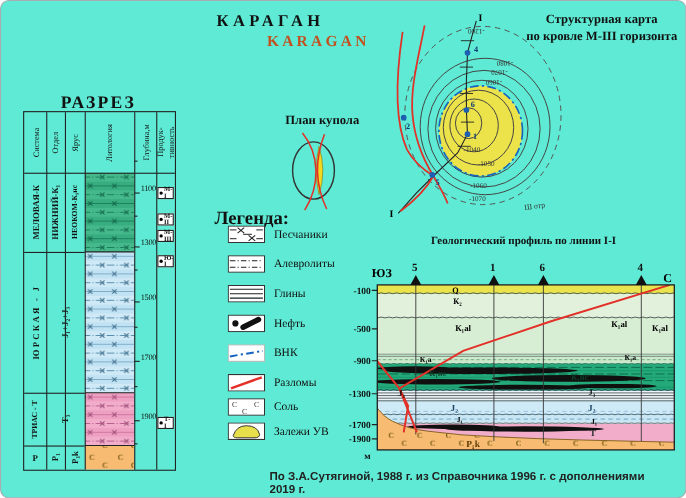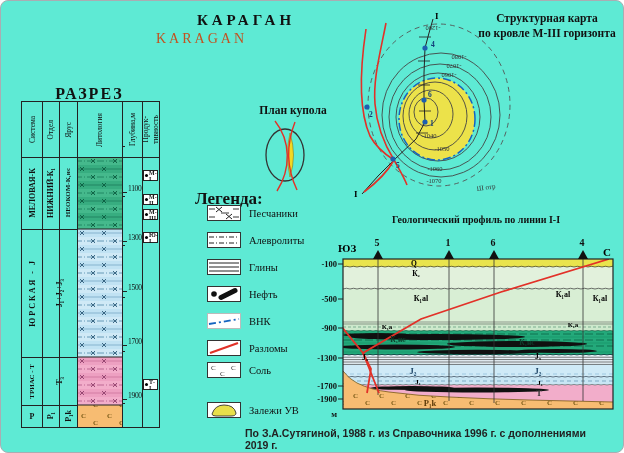--- a/index.html
+++ b/index.html
@@ -1,39 +1,39 @@
 <!DOCTYPE html>
 <html><head>
 <meta charset="utf-8">
 <style>
   html,body{margin:0;padding:0;background:#fff;}
   .canvas{position:relative;width:624px;height:453px;background:#5eead4;border:1px solid #a9adb2;
     border-radius:8px;overflow:hidden;font-family:"Liberation Serif",serif;color:#111;box-sizing:border-box;}
   .abs{position:absolute;}
   .main-title{left:155px;top:11px;width:180px;text-align:center;font-size:15px;font-weight:bold;letter-spacing:4px;}
-  .main-title-en{left:155px;top:30px;width:180px;text-align:left;font-size:14px;font-weight:normal;letter-spacing:3px;color:#c2511f;}
+  .main-title-en{left:155px;top:30px;width:180px;text-align:right;font-size:14px;font-weight:bold;letter-spacing:3px;color:#c2511f;}
   .map-title{left:430px;top:10px;width:188px;text-align:center;font-size:11.5px;font-weight:bold;line-height:1.3;padding-left:22px;}
   .dome-title{left:236px;top:103px;width:112px;text-align:center;font-size:11.5px;font-weight:bold;}
   .prof-title{left:330px;top:213px;width:290px;text-align:center;font-size:10px;font-weight:bold;}
   .sec-title{left:20px;top:84px;width:137px;text-align:center;font-size:16px;font-weight:bold;letter-spacing:2px;}
   .caption{left:244px;top:426px;width:366px;text-align:left;font-size:10.5px;font-weight:bold;
     font-family:"Liberation Sans",sans-serif;color:#222;}
   .legend-title{left:194px;top:188px;font-size:17px;font-weight:bold;}
   .lg-item{position:absolute;left:180px;display:flex;align-items:center;height:16px;margin-left:26px;}
   .lg-item svg{flex:0 0 auto;}
   .lg-label{margin-left:8px;font-size:10.5px;white-space:nowrap;}
   
   .col-box{left:20px;top:100px;width:137px;height:325px;border:1.2px solid #222;box-sizing:content-box;}
   .cell{position:absolute;display:flex;align-items:center;justify-content:center;overflow:hidden;}
   .vt{writing-mode:vertical-rl;transform:rotate(180deg);white-space:nowrap;display:inline-block;}
   .hdr{font-size:7.5px;}
   .strat{font-size:8px;font-weight:bold;}
   .vl{position:absolute;width:1px;background:#222;}
   .hl{position:absolute;height:1px;background:#222;}
-  .dep{position:absolute;display:flex;align-items:flex-end;margin-top:17px;}
+  .dep{position:absolute;display:flex;align-items:flex-end;}
   .dep i{display:block;width:5px;height:1px;background:#222;}
   .dep span{font-size:7.5px;margin-left:1px;letter-spacing:-0.3px;}
   .mt{position:absolute;width:3px;height:1px;background:#222;}
   .pv{position:absolute;left:121px;width:15px;height:11px;border:1px solid #222;display:flex;align-items:center;
       font-size:6px;font-weight:bold;background:#fff;padding-left:1px;box-sizing:border-box;}
   .pv i{display:block;width:3px;height:3px;border-radius:50%;background:#000;margin-right:1px;flex:0 0 auto;}
   svg text{font-family:"Liberation Serif",serif;}
 </style>
 </head>
 <body>
@@ -188,21 +188,21 @@
   </div>
   <div class="lg-item" style="top:361px">
     <svg width="34" height="16">
       <rect x="0.5" y="0.5" width="33" height="15" fill="#fff" stroke="#333"></rect>
       <text x="4" y="8" font-size="7" fill="#333">С</text>
       <text x="24" y="8" font-size="7" fill="#333">С</text>
       <text x="13" y="14" font-size="7" fill="#333">С</text>
     </svg>
     <span class="lg-label">Соль</span>
   </div>
-  <div class="lg-item" style="top:401px">
+  <div class="lg-item" style="top:383px">
     <svg width="34" height="16">
       <rect x="0.5" y="0.5" width="33" height="15" fill="#fff" stroke="#333"></rect>
       <path d="M5,12 Q8,3 17,3 Q27,3 29,11 Q29,14 24,14 L9,14 Q5,14 5,12 Z" fill="#e8e04a" stroke="#333" stroke-width="0.9"></path>
     </svg>
     <span class="lg-label">Залежи УВ</span>
   </div>
 
   <div class="abs sec-title">РАЗРЕЗ</div>
   <div class="abs col-box">
 

